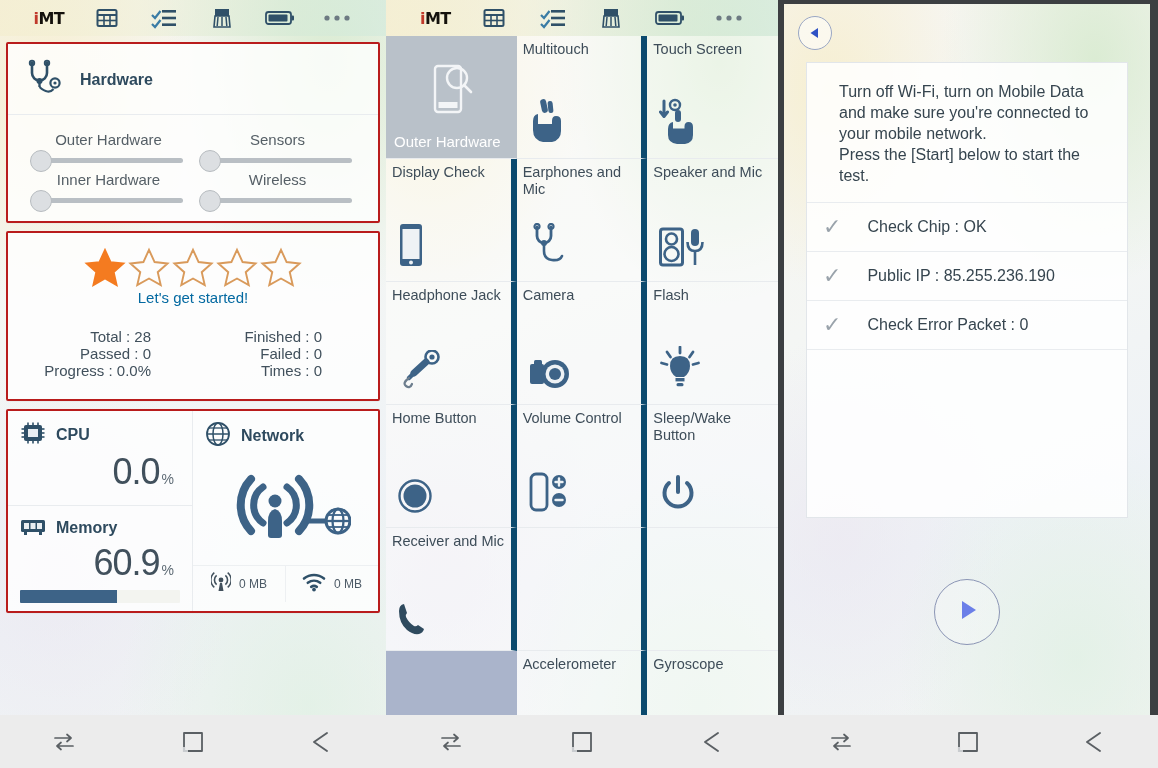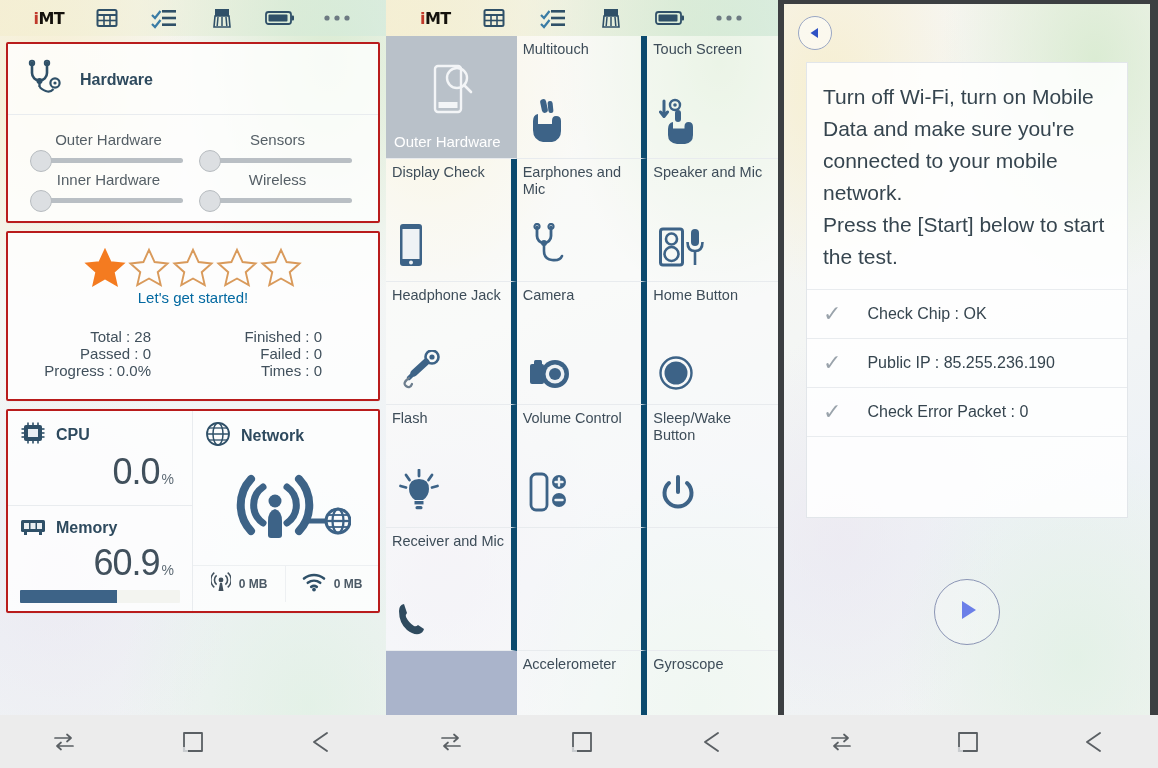--- a/index.html
+++ b/index.html
@@ -83,21 +83,21 @@
   .sys-block { padding: 10px 12px 8px 12px; }
   .sys-head { display: flex; align-items: center; gap: 10px; }
   .sys-head .lbl { font-size: 16px; font-weight: bold; color: #2e4a5e; }
   .sys-val { text-align: right; padding: 2px 6px 4px 0; }
   .sys-val .num { font-size: 36px; color: #41505c; font-weight: 300; letter-spacing: -1px; }
   .sys-val .pct { font-size: 14px; color: #5d6a74; margin-left: 2px; }
   .membar { height: 13px; background: #f3f4f0; border-radius:1px; overflow: hidden; margin-top: 2px;}
   .membar > i { display:block; height: 100%; background: #3d6387; }
   .neticon { display:flex; justify-content:center; align-items:center; padding: 4px 0 6px 0; }
   .netfoot { display:flex; border-top: 1px solid #edf0f2; }
-  .netfoot .nf { flex:1; display:flex; align-items:center; justify-content:center; gap: 8px; padding: 6px 0; font-weight: bold; }
+  .netfoot .nf { flex:1; display:flex; align-items:center; justify-content:center; gap: 8px; padding: 6px 0; }
   .netfoot .nf + .nf { border-left: 1px solid #edf0f2; }
   .netfoot .mb { font-size: 12px; color: #4c5a66; }
 
   
   .grid { position: relative; display: grid; grid-template-columns: 1fr 1fr 1fr; }
   .tile {
     position: relative;
     height: 123px;
     border-right: 6px solid #0c4a6e;
     border-bottom: 1px solid #e8ebee;
@@ -135,21 +135,21 @@
     border: 1px solid #9aa7c4;
     background: rgba(255,255,255,0.55);
     display: flex; align-items: center; justify-content: center;
   }
   .net-card {
     position: absolute; left: 22px; top: 58px; right: 22px;
     background: rgba(255,255,255,0.85);
     border: 1px solid #e2e6ea;
     height: 456px;
   }
-  .net-msg { padding: 18px 16px 16px 16px; font-size: 21px; line-height: 32px; color: #36454f; }
+  .net-msg { padding: 18px 16px 16px 32px; font-size: 16px; line-height: 21px; color: #36454f; }
   .net-item {
     display: flex; align-items: center; gap: 26px;
     padding: 0 16px; height: 49px;
     border-top: 1px solid #e9ecef;
     font-size: 16px; color: #36454f;
   }
   .check { color: #9aa3ab; font-size: 22px; line-height: 1; }
   .play-wrap { position: absolute; left: 0; right: 0; top: 575px; display:flex; justify-content:center; }
   .play-btn {
     width: 66px; height: 66px; border-radius: 50%;
@@ -589,48 +589,48 @@
               <rect x="1" y="6" width="14" height="20" rx="2" fill="#3d6387"></rect>
               <rect x="5" y="2" width="8" height="5" rx="1.5" fill="#3d6387"></rect>
               <circle cx="26" cy="16" r="14" fill="#3d6387"></circle>
               <circle cx="26" cy="16" r="9.5" fill="#eef2f5"></circle>
               <circle cx="26" cy="16" r="6" fill="#3d6387"></circle>
             </svg>
         </span>
       </div>
 
       <div class="tile">
-        <div class="t-label">Home Button</div>
-        <span class="t-icon">
-          <svg width="34" height="34" viewBox="0 0 34 34">
-              <circle cx="17" cy="17" r="15.5" fill="none" stroke="#3d6387" stroke-width="2.4"></circle>
-              <circle cx="17" cy="17" r="11.5" fill="#3d6387"></circle>
-            </svg>
-        </span>
-      </div>
-
-      <div class="tile">
         <div class="t-label">Flash</div>
         <span class="t-icon">
           <svg width="42" height="44" viewBox="0 0 42 44">
               <g stroke="#3d6387" stroke-width="2.8" stroke-linecap="round">
                 <line x1="21" y1="1" x2="21" y2="7"></line>
                 <line x1="8" y1="6" x2="11.5" y2="11"></line>
                 <line x1="34" y1="6" x2="30.5" y2="11"></line>
                 <line x1="2.5" y1="17" x2="8" y2="18.5"></line>
                 <line x1="39.5" y1="17" x2="34" y2="18.5"></line>
               </g>
               <path d="M21 10 q-10 0 -10 10 q0 7 6 11 l8 0 q6 -4 6 -11 q0 -10 -10 -10 z" fill="#3d6387"></path>
               <rect x="16.5" y="32" width="9" height="3.4" fill="#3d6387"></rect>
               <rect x="17.5" y="37" width="7" height="3.2" rx="1.5" fill="#3d6387"></rect>
             </svg>
         </span>
       </div>
 
       <div class="tile">
+        <div class="t-label">Home Button</div>
+        <span class="t-icon">
+          <svg width="34" height="34" viewBox="0 0 34 34">
+              <circle cx="17" cy="17" r="15.5" fill="none" stroke="#3d6387" stroke-width="2.4"></circle>
+              <circle cx="17" cy="17" r="11.5" fill="#3d6387"></circle>
+            </svg>
+        </span>
+      </div>
+
+      <div class="tile">
         <div class="t-label">Volume Control</div>
         <span class="t-icon">
           <svg width="40" height="42" viewBox="0 0 40 42">
               <rect x="2" y="3" width="16" height="36" rx="5" fill="none" stroke="#3d6387" stroke-width="2.8"></rect>
               <circle cx="30" cy="11" r="7" fill="#3d6387"></circle>
               <g stroke="#eef2f5" stroke-width="2.4" stroke-linecap="round">
                 <line x1="26.5" y1="11" x2="33.5" y2="11"></line>
                 <line x1="30" y1="7.5" x2="30" y2="14.5"></line>
               </g>
               <circle cx="30" cy="29" r="7" fill="#3d6387"></circle>

